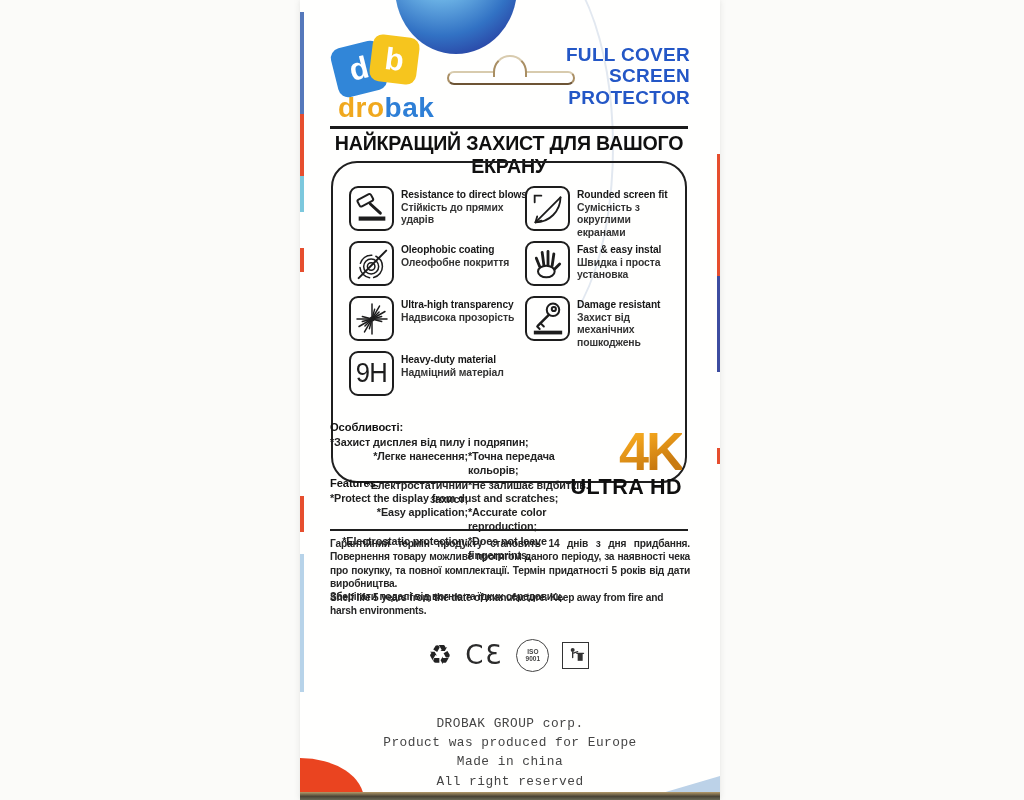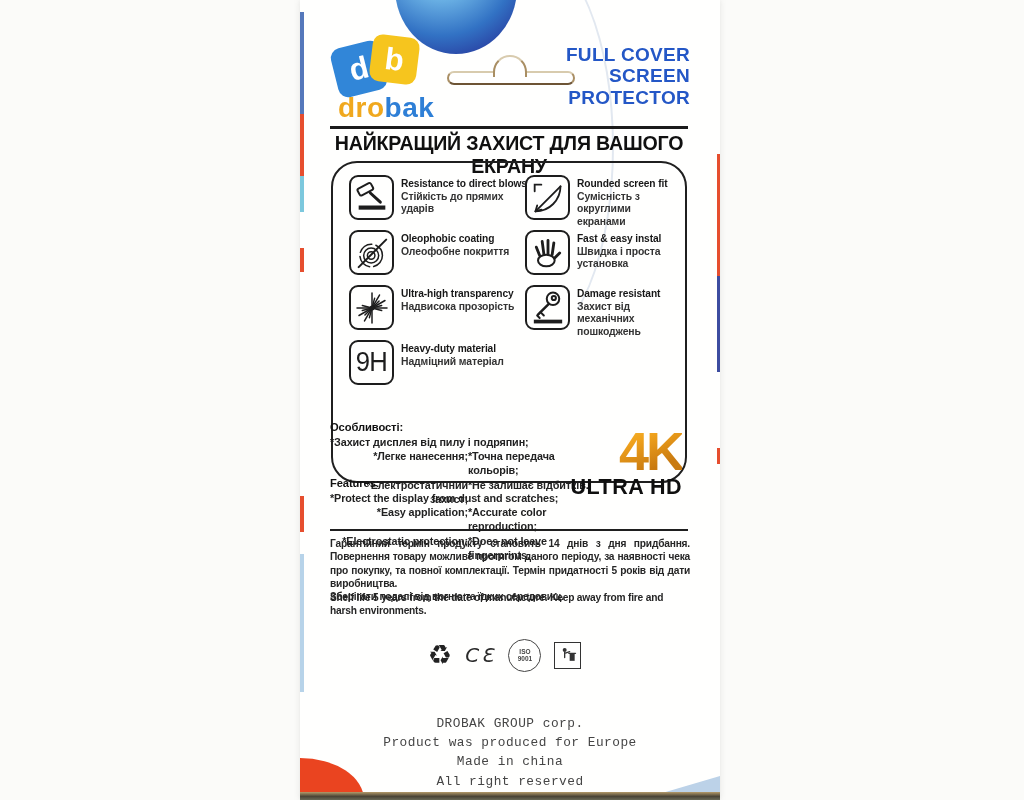--- a/index.html
+++ b/index.html
@@ -50,21 +50,21 @@
     border:2px solid #a98e63;border-top-color:#d8cbae;border-bottom:none;
     border-radius:17px 17px 0 0;box-sizing:border-box;}
   
   .rule-top{position:absolute;left:30px;top:126px;width:358px;height:2.5px;background:#1b1b1b;}
   .headline{position:absolute;left:28px;top:132px;width:362px;text-align:center;
     font-size:20px;font-weight:700;color:#101010;letter-spacing:-0.2px;transform:scaleX(0.98);}
   
   .feature-panel{
     position:absolute;left:31px;top:161px;width:356px;height:322px;box-sizing:border-box;
     border:2.5px solid #1f1f1f;border-radius:26px;
-    padding:12px 8px 8px 16px;
+    padding:23px 8px 8px 16px;
     display:grid;grid-template-columns:176px 1fr;grid-auto-rows:55px;
   }
   .feat{display:flex;align-items:flex-start;gap:7px;}
   .feat-icon{flex:0 0 auto;width:45px;height:45px;box-sizing:border-box;
     border:2.2px solid #1d1d1d;border-radius:9px;
     display:flex;align-items:center;justify-content:center;}
   .feat-text{padding-top:3px;}
   .feat-en{font-size:10.2px;font-weight:700;color:#171717;white-space:nowrap;letter-spacing:-0.1px;}
   .feat-ua{font-size:10.4px;font-weight:700;color:#333;margin-top:2px;line-height:1.18;letter-spacing:-0.1px;}
   .badge-9h{font-size:27px;font-weight:400;color:#1d1d1d;letter-spacing:-1px;transform:scaleX(0.95);}
@@ -87,21 +87,21 @@
   .warranty{position:absolute;left:30px;width:360px;font-size:10.2px;font-weight:700;
     color:#262626;line-height:1.3;letter-spacing:-0.2px;}
   .warranty.ua{top:537px;}
   .warranty.en{top:591px;}
   .warranty .just{text-align:justify;margin:0;}
   .warranty p{margin:0;}
   
   .certs{position:absolute;left:128px;top:637px;width:180px;height:36px;
     display:flex;align-items:center;gap:13px;color:#2b2b2b;}
   .recycle{font-size:27px;line-height:1;color:#222;}
-  .ce{font-size:20px;font-weight:500;letter-spacing:2px;font-family:"DejaVu Sans",sans-serif;font-style:italic;}
+  .ce{font-size:26px;font-weight:500;letter-spacing:2px;font-family:"DejaVu Sans",sans-serif;}
   .iso{width:33px;height:33px;box-sizing:border-box;border:1.6px solid #444;border-radius:50%;
     display:flex;flex-direction:column;align-items:center;justify-content:center;color:#444;}
   .iso span{font-size:6.5px;font-weight:700;line-height:1.1;letter-spacing:0;}
   .tidyman{width:27px;height:27px;box-sizing:border-box;border:1.8px solid #333;
     display:flex;align-items:center;justify-content:center;}
   
   .footer{position:absolute;left:20px;top:714px;width:380px;text-align:center;
     font-size:12.8px;color:#454545;line-height:1.5;letter-spacing:0.5px;font-family:Liberation Mono, monospace;}
   
   .bottom-edge{position:absolute;left:0;top:792px;width:420px;height:8px;

